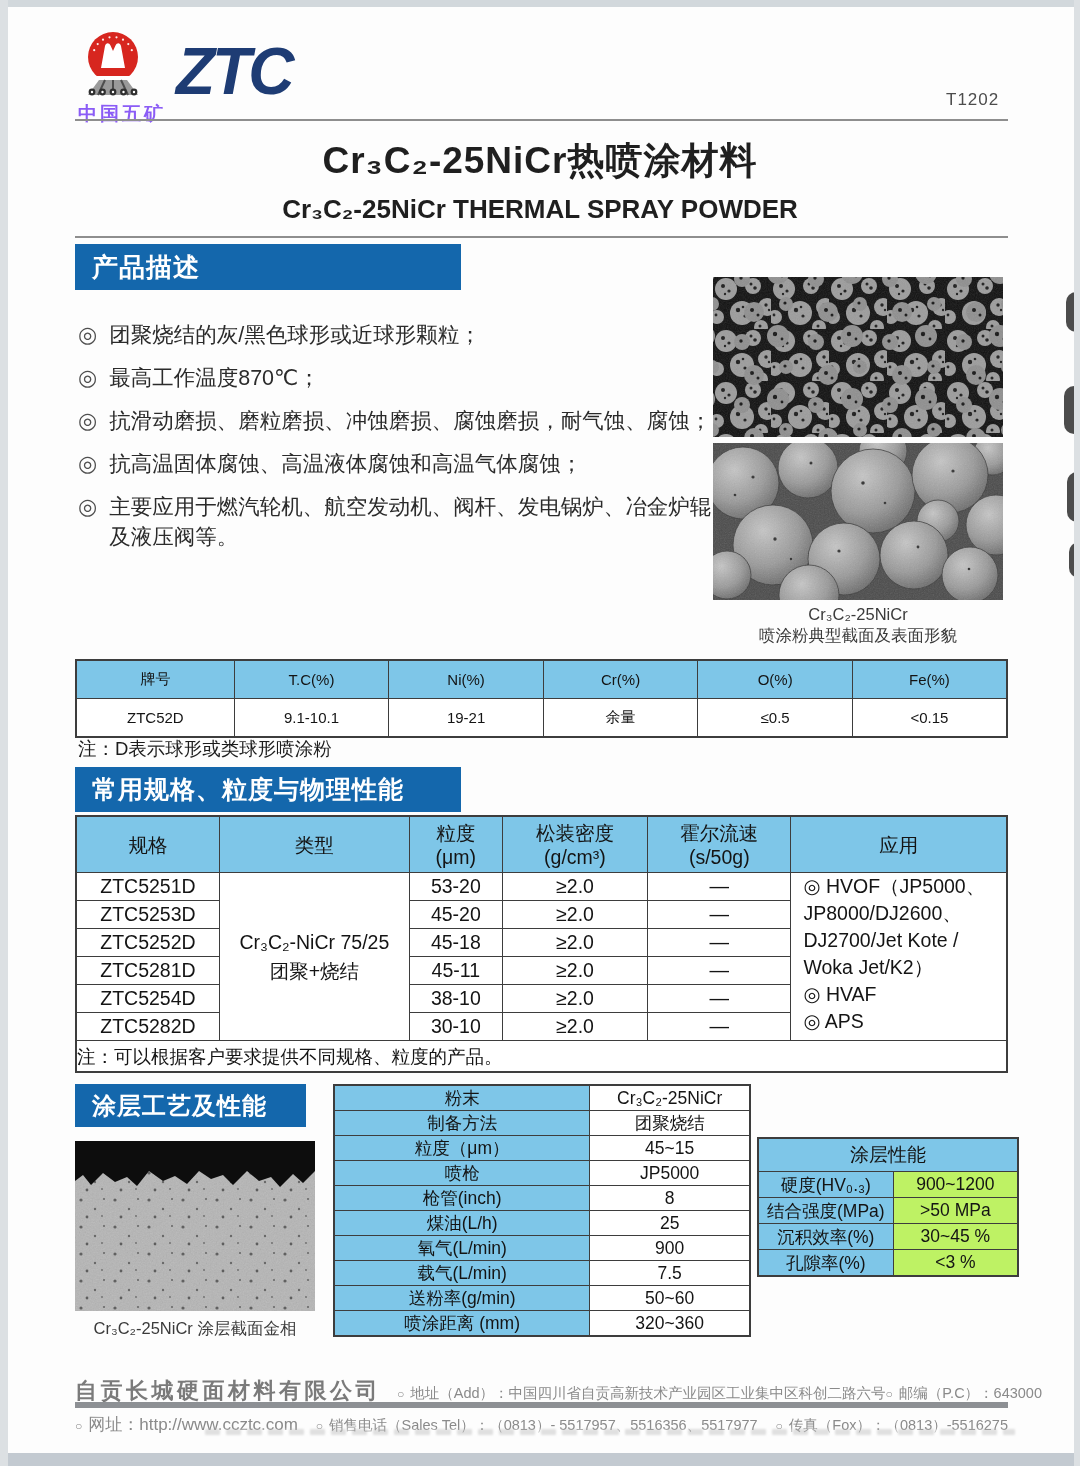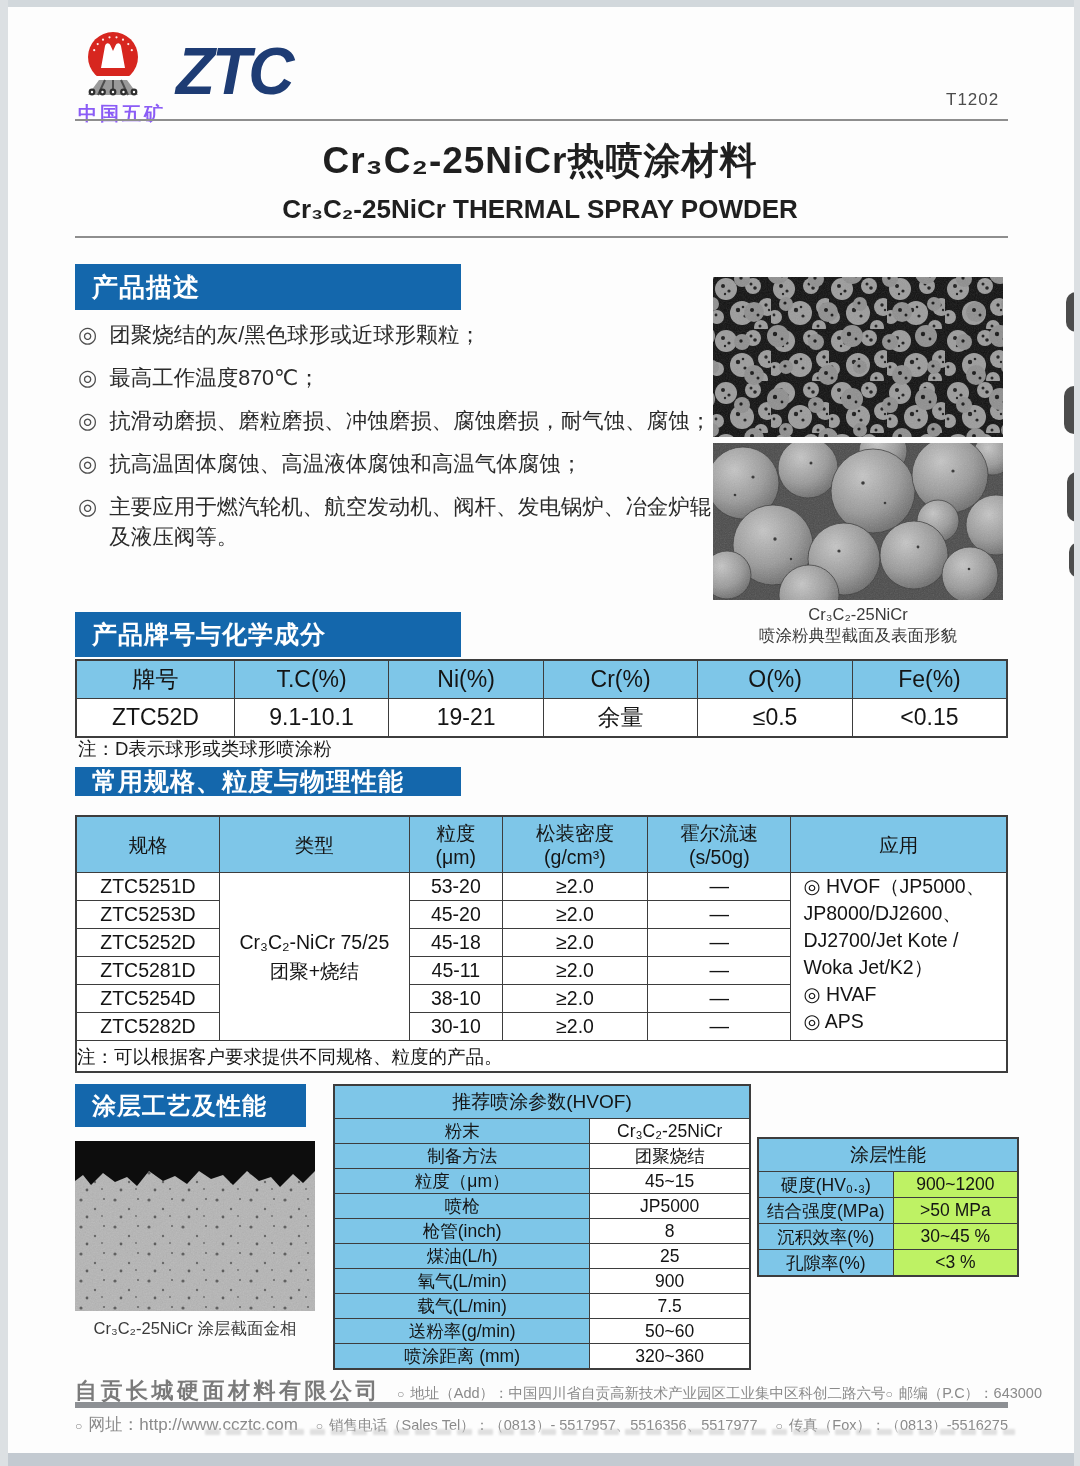--- a/index.html
+++ b/index.html
@@ -27,44 +27,44 @@
   .rule1{top:119px;height:2px;}
   .rule2{top:236px;height:2px;}
   .title{position:absolute;left:0;top:136px;width:1080px;text-align:center;margin:0;
     font-size:37px;font-weight:bold;color:#1f1f1f;letter-spacing:1px;}
   .subtitle{position:absolute;left:0;top:194px;width:1080px;text-align:center;margin:0;
     font-size:26px;font-weight:bold;color:#1f1f1f;}
 
   
   .sec-bar{position:absolute;background:#1467ac;color:#fff;font-weight:bold;
     display:flex;align-items:center;padding-left:17px;box-sizing:border-box;letter-spacing:1px;}
-  #bar-desc{left:75px;top:264px;width:386px;height:46px;font-size:26px;}
+  #bar-desc{left:75px;top:244px;width:386px;height:46px;font-size:26px;}
   #bar-comp{left:75px;top:612px;width:386px;height:45px;font-size:25px;}
-  #bar-spec{left:75px;top:767px;width:386px;height:29px;font-size:25px;}
+  #bar-spec{left:75px;top:767px;width:386px;height:45px;font-size:25px;}
   #bar-coat{left:75px;top:1084px;width:231px;height:43px;font-size:24px;}
 
   
   .bullets{position:absolute;left:78px;top:320px;width:644px;}
   .bullet-item{display:flex;gap:12px;font-size:21.5px;color:#2b2b2b;line-height:30px;margin-bottom:13px;}
   .bullet-ic{color:#4f4f4f;font-size:22px;flex:0 0 auto;}
 
   
   .sem1{position:absolute;left:713px;top:277px;width:290px;height:160px;}
   .sem2{position:absolute;left:713px;top:443px;width:290px;height:157px;}
   .sem1 svg,.sem2 svg,.coatimg svg{display:block;width:100%;height:100%;}
   .sem-caption{position:absolute;left:713px;top:604px;width:290px;text-align:center;
     font-size:16.5px;color:#3a3a3a;line-height:21px;}
 
   
   table.dt{position:absolute;border-collapse:collapse;table-layout:fixed;border:2px solid #3d3d3d;}
   .dt th,.dt td{border:1px solid #3d3d3d;text-align:center;padding:0;color:#141414;overflow:hidden;}
   .dt th{background:#7ec6e8;font-weight:normal;}
   .lbl{background:#7ec6e8;}
 
-  .chem{left:75px;top:659px;width:933px;font-size:23px;padding-left:7px;}
+  .chem{left:75px;top:659px;width:933px;font-size:15px;padding-left:7px;}
   .chem th{height:37px;}
   .chem td{height:37px;background:#fff;}
   .note1{position:absolute;left:78px;top:736px;font-size:18.5px;color:#1c1c1c;}
 
   .spec{left:75px;top:815px;width:933px;font-size:19.5px;}
   .spec th{height:55px;line-height:24px;white-space:pre-line;}
   .spec td{height:27px;background:#fff;}
   .type-cell{white-space:pre-line;line-height:29px;}
   .app-cell{text-align:left !important;vertical-align:top;padding-left:12px !important;}
   .app-line{line-height:27px;}
@@ -271,21 +271,20 @@
           <circle cx="292" cy="86" r="1.5"></circle>
       </g>
       <rect width="290" height="157" filter="url(#grainB)" opacity="0.2"></rect>
     </svg>
   </div>
   <div class="sem-caption">
     <div>Cr₃C₂-25NiCr</div>
     <div>喷涂粉典型截面及表面形貌</div>
   </div>
 
-  <div class="sec-bar" id="bar-comp">产品牌号与化学成分</div>
   <table class="dt chem">
     <colgroup>
         <col style="width:17%">
         <col style="width:16.6%">
         <col style="width:16.6%">
         <col style="width:16.6%">
         <col style="width:16.6%">
         <col style="width:16.6%">
       </colgroup>
     <tbody>
@@ -406,23 +405,20 @@
     </svg>
   </div>
   <div class="coat-caption">Cr₃C₂-25NiCr 涂层截面金相</div>
 
   <table class="dt hvof">
     <colgroup>
         <col style="width:61.5%">
         <col style="width:38.5%">
       </colgroup>
     <tbody>
-        <tr>
-      <th colspan="2">推荐喷涂参数(HVOF)</th>
-    </tr>
     <tr>
           <td class="lbl">粉末</td>
           <td>Cr₃C₂-25NiCr</td>
         </tr>
     <tr>
           <td class="lbl">制备方法</td>
           <td>团聚烧结</td>
         </tr>
     <tr>
           <td class="lbl">粒度（μm）</td>

